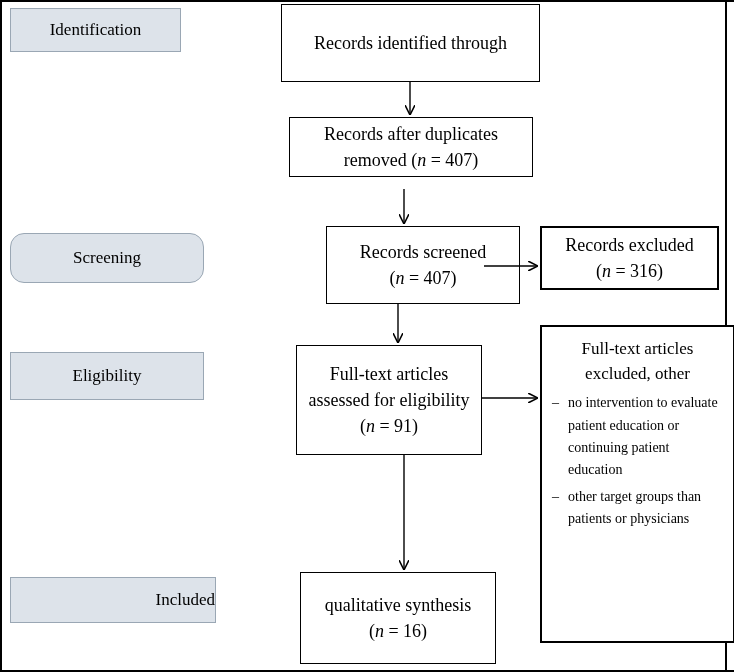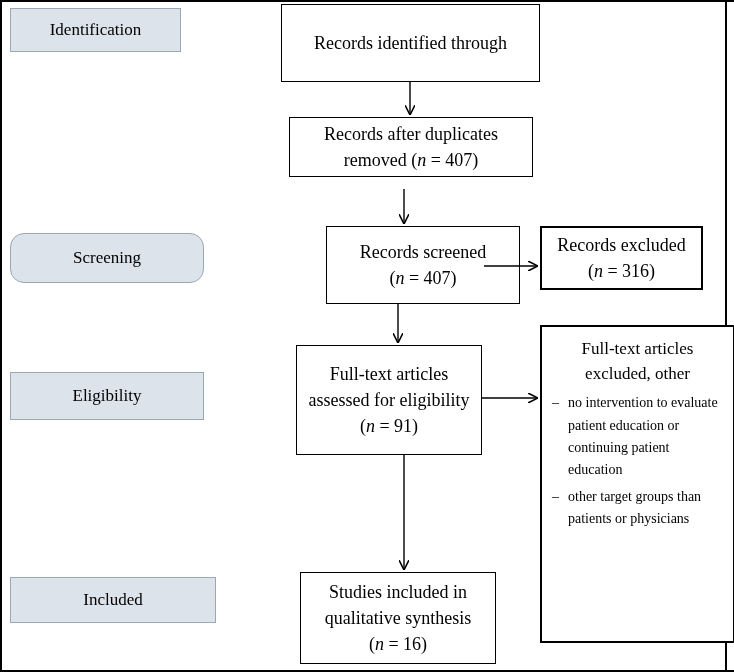--- a/index.html
+++ b/index.html
@@ -108,25 +108,25 @@
   <div class="frame-line" style="left:725px; top:0px; width:2px; height:672px;"></div>
 
   <div class="stage-box" style="left:10px; top:8px; width:169px; height:42px;">
     <span>Identification</span>
   </div>
 
   <div class="stage-box" style="left:10px; top:233px; width:192px; height:48px;border-radius:14px;">
     <span>Screening</span>
   </div>
 
-  <div class="stage-box" style="left:10px; top:372px; width:192px; height:46px;">
+  <div class="stage-box" style="left:10px; top:352px; width:192px; height:46px;">
     <span>Eligibility</span>
   </div>
 
-  <div class="stage-box" style="left:10px; top:577px; width:204px; height:44px;">
+  <div class="stage-box" style="left:10px; top:577px; width:204px; height:44px;justify-content:flex-end;">
     <span>Included</span>
   </div>
 
   <div class="flow-box" style="left:281px; top:4px; width:259px; height:78px;">
     <span class="line">Records identified through</span>
   </div>
 
   <div class="flow-box" style="left:289px; top:117px; width:244px; height:60px;">
     <span class="line">Records after duplicates</span>
     <span class="line">removed (<i class="n">n</i> = 407)</span>
@@ -137,26 +137,25 @@
     <span class="line">(<i class="n">n</i> = 407)</span>
   </div>
 
   <div class="flow-box" style="left:296px; top:345px; width:186px; height:110px;">
     <span class="line">Full-text articles</span>
     <span class="line">assessed for eligibility</span>
     <span class="line">(<i class="n">n</i> = 91)</span>
   </div>
 
   <div class="flow-box" style="left:300px; top:572px; width:196px; height:92px;">
-    <span class="line">Studies included in</span>
     <span class="line">qualitative synthesis</span>
     <span class="line">(<i class="n">n</i> = 16)</span>
   </div>
 
-  <div class="flow-box thick" style="left:540px; top:226px; width:163px; height:64px;text-align:right;">
+  <div class="flow-box thick" style="left:540px; top:226px; width:179px; height:64px;text-align:right;">
     <span class="line">Records excluded</span>
     <span class="line">(<i class="n">n</i> = 316)</span>
   </div>
 
   <div class="excl-box" style="left:540px; top:325px; width:195px; height:318px;">
     <div class="head">
       <span class="line">Full-text articles</span>
       <span class="line">excluded, other</span>
     </div>
     <div class="reasons">

